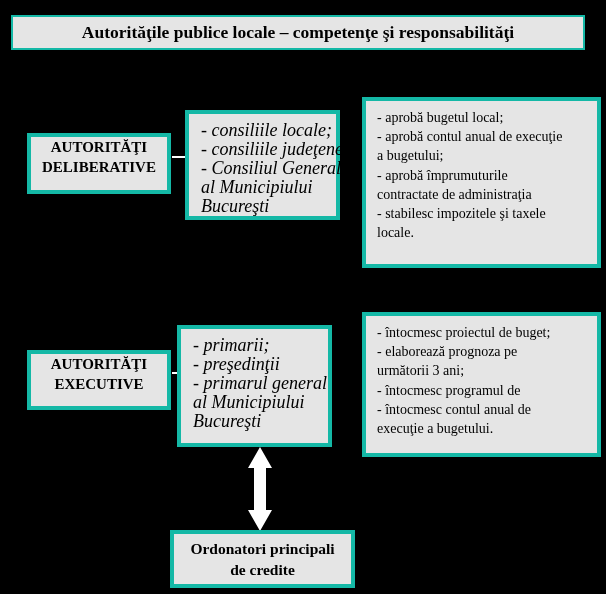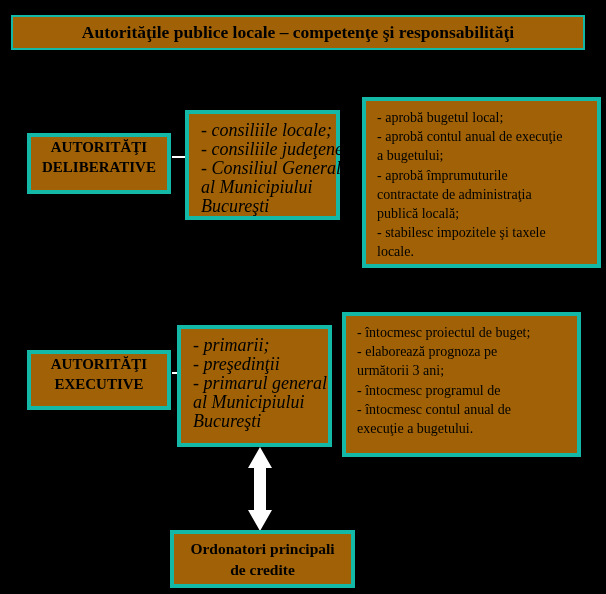--- a/index.html
+++ b/index.html
@@ -11,21 +11,21 @@
     position: relative;
     width: 606px;
     height: 594px;
     background: #000000;
     font-family: "Liberation Serif", serif;
     color: #000000;
     overflow: hidden;
   }
   .box {
     position: absolute;
-    background: #a16207;
+    background: #e5e5e5;
     border: 4px solid #14b8a6;
     box-sizing: border-box;
   }
   .title-box {
     left: 11px; top: 15px; width: 574px; height: 35px;
     display: flex; align-items: center; justify-content: center;
     font-weight: bold; font-size: 17.5px; text-align: center;
     border-width: 2px;
   }
   .label-box {
@@ -38,21 +38,21 @@
     font-style: italic; font-size: 18px; line-height: 19px;
     padding: 7px 2px 0 12px;
   }
   .row1-members { left: 185px; top: 110px; width: 155px; height: 110px; }
   .row2-members { left: 177px; top: 325px; width: 155px; height: 122px; }
   .resp-box {
     font-size: 14px; line-height: 19.2px;
     padding: 7px 4px 0 11px;
   }
   .row1-resp { left: 362px; top: 97px; width: 239px; height: 171px; }
-  .row2-resp { left: 342px; top: 312px; width: 239px; height: 145px; }
+  .row2-resp { left: 362px; top: 312px; width: 239px; height: 145px; }
   .bottom-box {
     left: 170px; top: 530px; width: 185px; height: 58px;
     display: flex; flex-direction: column; align-items: center; justify-content: center;
     font-weight: bold; font-size: 15.5px; line-height: 21px; text-align: center;
   }
   .connector {
     position: absolute;
     background: #ffffff;
     height: 2px; width: 13px;
   }
@@ -86,21 +86,20 @@
       <div class="line">al Municipiului</div>
       <div class="line">Bucureşti</div>
     </div>
 
   <div class="box resp-box row1-resp">
       <div class="line">- aprobă bugetul local;</div>
       <div class="line">- aprobă contul anual de execuţie</div>
       <div class="line">a bugetului;</div>
       <div class="line">- aprobă împrumuturile</div>
       <div class="line">contractate de administraţia</div>
-      <div class="line">publică locală;</div>
       <div class="line">- stabilesc impozitele şi taxele</div>
       <div class="line">locale.</div>
     </div>
 
   <div class="box label-box row2-label">
       <div class="line">AUTORITĂŢI</div>
       <div class="line">EXECUTIVE</div>
     </div>
 
   <div class="connector conn2"></div>

